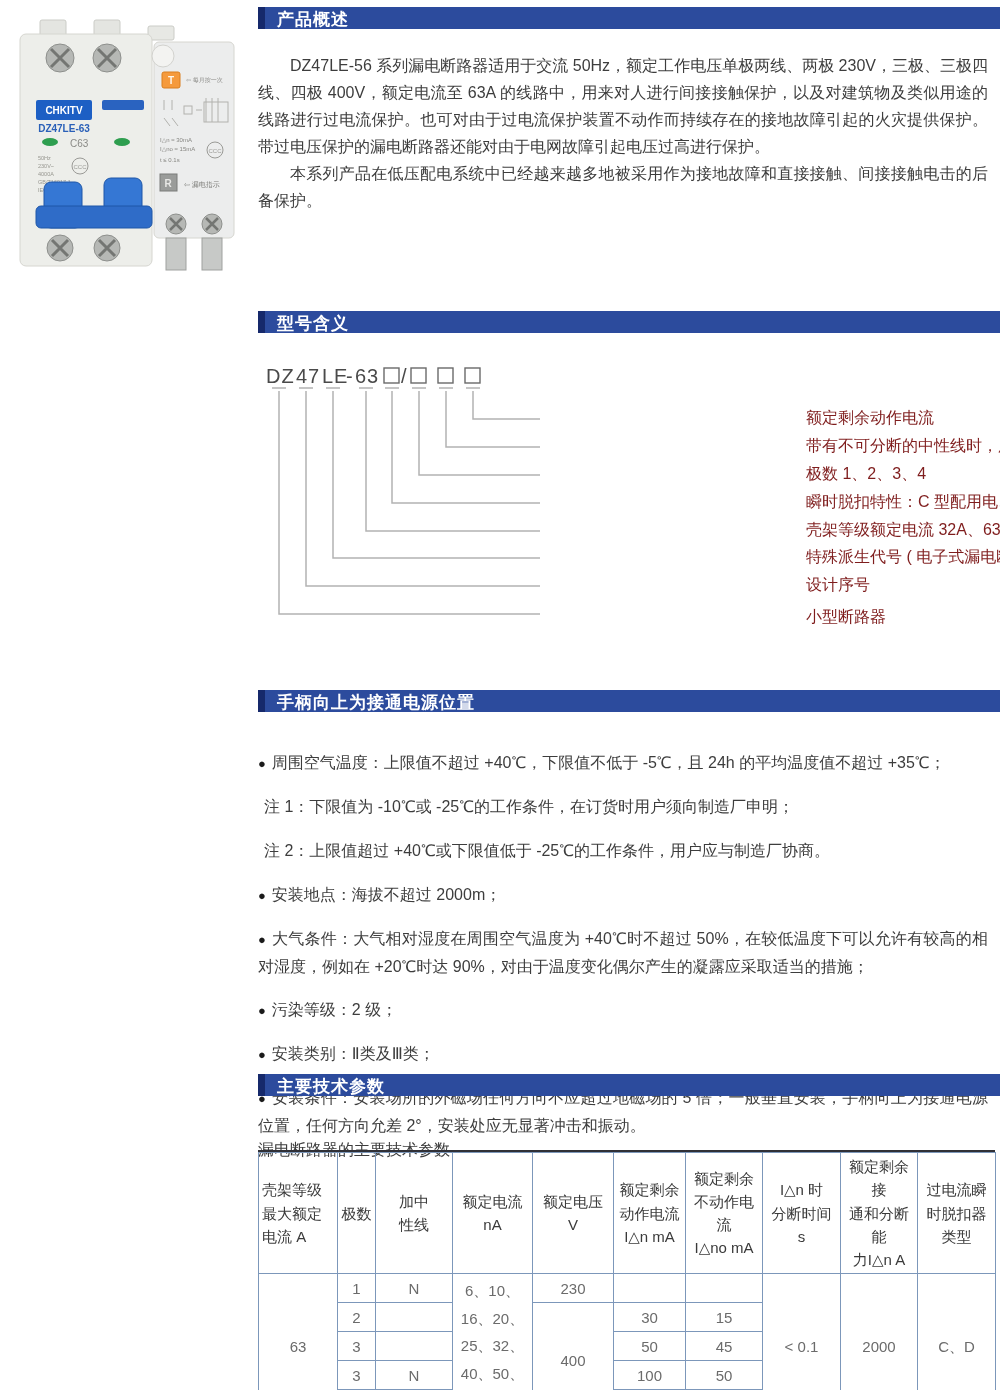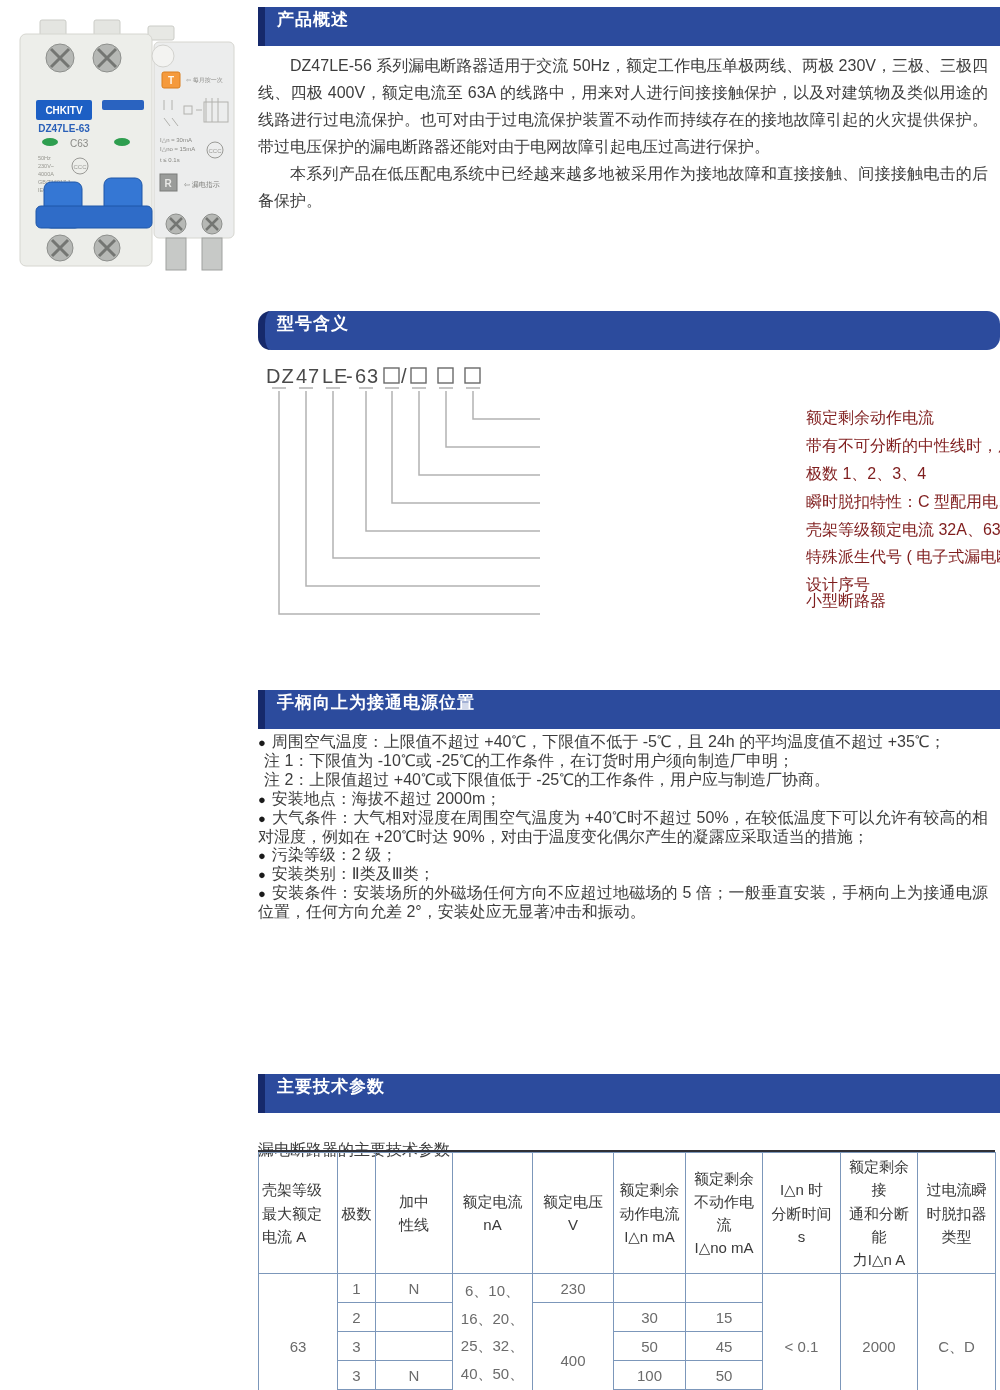--- a/index.html
+++ b/index.html
@@ -2,42 +2,42 @@
 <html><head>
 <meta charset="utf-8">
 <style>
   * { margin:0; padding:0; box-sizing:border-box; }
   html,body { background:#ffffff; }
   body { font-family:"Liberation Sans", sans-serif; }
   .page { position:relative; width:1000px; height:1390px; background:#ffffff; overflow:hidden; }
 
   
   .section-bar {
-    position:absolute; left:258px; right:0; height:39px;
+    position:absolute; left:258px; right:0; height:22px;
     background:#2C4B9D; border-left:7px solid #16296B;
     color:#ffffff; font-size:17px; font-weight:bold;
     line-height:26px; padding-left:12px; letter-spacing:1px;
   }
 
   
   .overview-text { position:absolute; left:258px; right:12px; top:52px; }
   .overview-text p {
     font-size:16px; line-height:27px; color:#3D3D3D;
     text-indent:2em; text-align:justify;
   }
 
   
   .model-diagram { position:absolute; left:258px; top:355px; width:742px; height:285px; }
   .model-diagram svg { position:absolute; left:0; top:0; }
   .code-text { font-size:20px; fill:#4a4a4a; letter-spacing:1px; }
   .diagram-label { position:absolute; left:548px; font-size:16px; color:#7f1d1d; white-space:nowrap; }
 
   
   .cond-list { position:absolute; left:258px; right:12px; top:733px; }
-  .cond-item { font-size:16px; line-height:18px; color:#3D3D3D; text-align:justify; }
+  .cond-item { font-size:16px; line-height:27px; color:#3D3D3D; text-align:justify;margin-top:16px; }
   .cond-item .bullet { font-size:13px; margin-right:6px; color:#1a1a1a; }
 
   
   .tech-subtitle { position:absolute; left:258px; top:1140px; font-size:16px; color:#3D3D3D; }
   .table-frame {
     position:absolute; left:258px; top:1150px; width:737px;
     border-top:2px solid #303036; border-bottom:2px solid #303036;
   }
   table { border-collapse:collapse; table-layout:fixed; width:737px; }
   td {
@@ -140,21 +140,21 @@
   </div>
 
   <div class="section-bar" style="top:7px;">
     <span>产品概述</span>
   </div>
   <div class="overview-text">
     <p>DZ47LE-56 系列漏电断路器适用于交流 50Hz，额定工作电压单极两线、两极 230V，三极、三极四线、四极 400V，额定电流至 63A 的线路中，用来对人进行间接接触保护，以及对建筑物及类似用途的线路进行过电流保护。也可对由于过电流保护装置不动作而持续存在的接地故障引起的火灾提供保护。带过电压保护的漏电断路器还能对由于电网故障引起电压过高进行保护。</p>
     <p>本系列产品在低压配电系统中已经越来越多地被采用作为接地故障和直接接触、间接接触电击的后备保护。</p>
   </div>
 
-  <div class="section-bar" style="top:311px;border-radius:13px;">
+  <div class="section-bar" style="top:311px;">
     <span>型号含义</span>
   </div>
 
   <div class="model-diagram">
     <svg width="742" height="285" viewBox="0 0 742 285">
 
       <text class="code-text" x="8" y="28">DZ</text>
       <text class="code-text" x="38" y="28">47</text>
       <text class="code-text" x="64" y="28">LE</text>
       <text class="code-text" x="88" y="28">-</text>
@@ -176,21 +176,21 @@
         <path d="M14  33 H28  M21  36 V259 H282"></path>
       </g>
     </svg>
     <div class="diagram-label" style="top:53px;">额定剩余动作电流</div>
     <div class="diagram-label" style="top:81px;">带有不可分断的中性线时，用 N 表示</div>
     <div class="diagram-label" style="top:109px;">极数 1、2、3、4</div>
     <div class="diagram-label" style="top:137px;">瞬时脱扣特性：C 型配用电、D 型电动机保护</div>
     <div class="diagram-label" style="top:165px;">壳架等级额定电流 32A、63A</div>
     <div class="diagram-label" style="top:192px;">特殊派生代号 ( 电子式漏电断路器 )</div>
     <div class="diagram-label" style="top:220px;">设计序号</div>
-    <div class="diagram-label" style="top:236px;text-align:right;">小型断路器</div>
+    <div class="diagram-label" style="top:252px;text-align:right;">小型断路器</div>
   </div>
 
   <div class="section-bar" style="top:690px;">
     <span>手柄向上为接通电源位置</span>
   </div>
   <div class="cond-list">
     <div class="cond-item"><span class="bullet">●</span><span>周围空气温度：上限值不超过 +40℃，下限值不低于 -5℃，且 24h 的平均温度值不超过 +35℃；</span></div>
     <div class="cond-item"><span class="bullet"></span><span>注 1：下限值为 -10℃或 -25℃的工作条件，在订货时用户须向制造厂申明；</span></div>
     <div class="cond-item"><span class="bullet"></span><span>注 2：上限值超过 +40℃或下限值低于 -25℃的工作条件，用户应与制造厂协商。</span></div>
     <div class="cond-item"><span class="bullet">●</span><span>安装地点：海拔不超过 2000m；</span></div>

